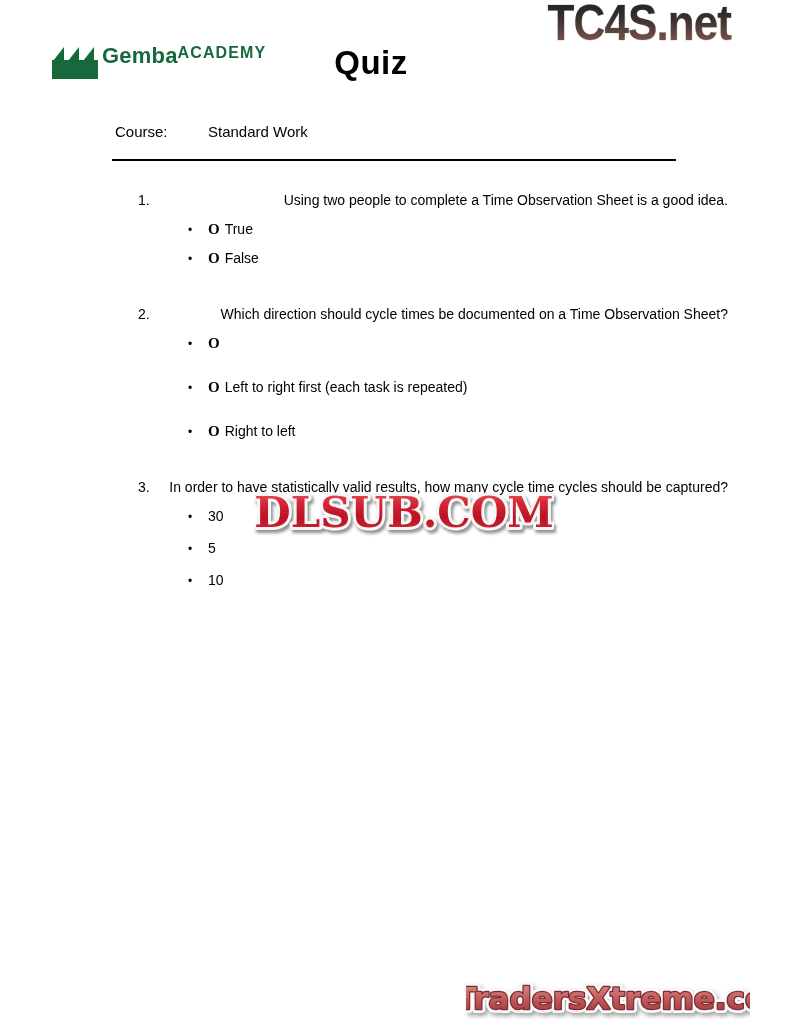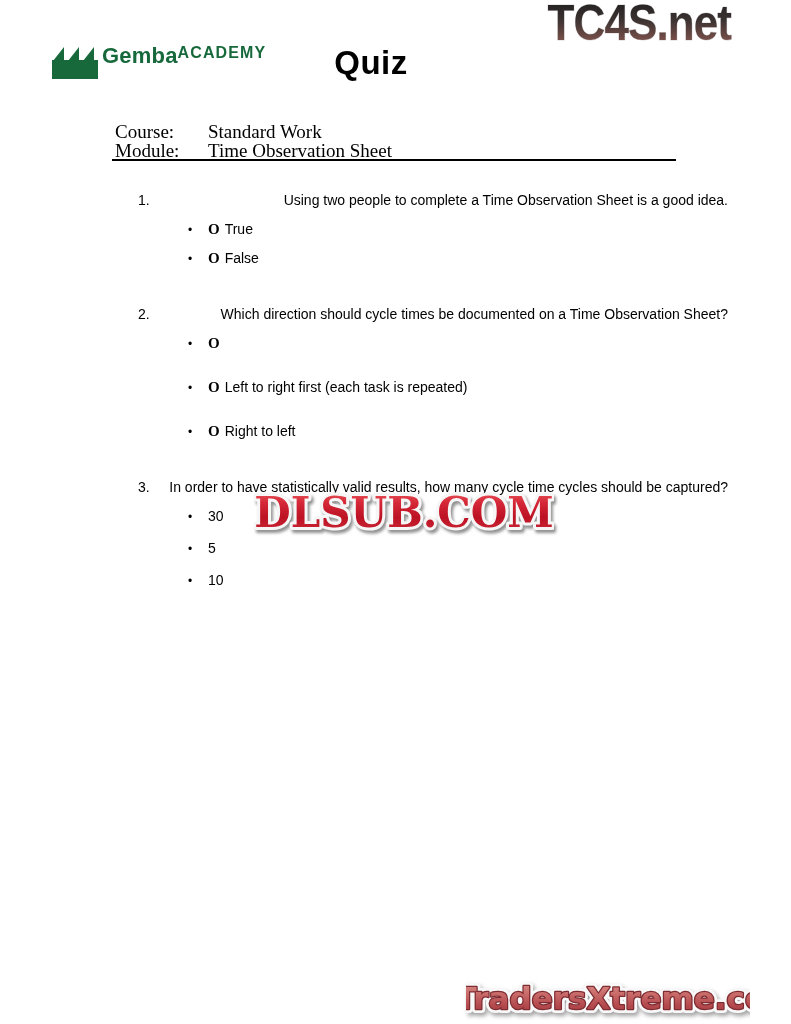--- a/index.html
+++ b/index.html
@@ -56,22 +56,21 @@
     font-size: 33px;
     font-weight: bold;
     letter-spacing: 0.5px;
   }
 
   
   .meta {
     position: absolute;
     left: 115px;
     top: 122px;
-    font-size: 19px;
-    font-family: Liberation Serif, serif;
+    font-size: 15px;
   }
   .meta-row { display: flex; line-height: 19px; }
   .meta-label { width: 93px; }
 
   .rule {
     position: absolute;
     left: 112px;
     top: 159px;
     width: 564px;
     height: 2px;
@@ -151,24 +150,20 @@
     </div>
   </div>
 
   <div class="title">Quiz</div>
 
   <div class="meta">
     <div class="meta-row">
       <span class="meta-label">Course:</span>
       <span class="meta-value">Standard Work</span>
     </div>
-    <div class="meta-row">
-      <span class="meta-label">Module:</span>
-      <span class="meta-value">Time Observation Sheet</span>
-    </div>
   </div>
 
   <div class="rule"></div>
 
   <div class="questions">
 
     <div class="question question-1">
       <div class="q-row">
         <span class="q-num">1.</span>
         <span class="q-text">Using two people to complete a Time Observation Sheet is a good idea.</span>

